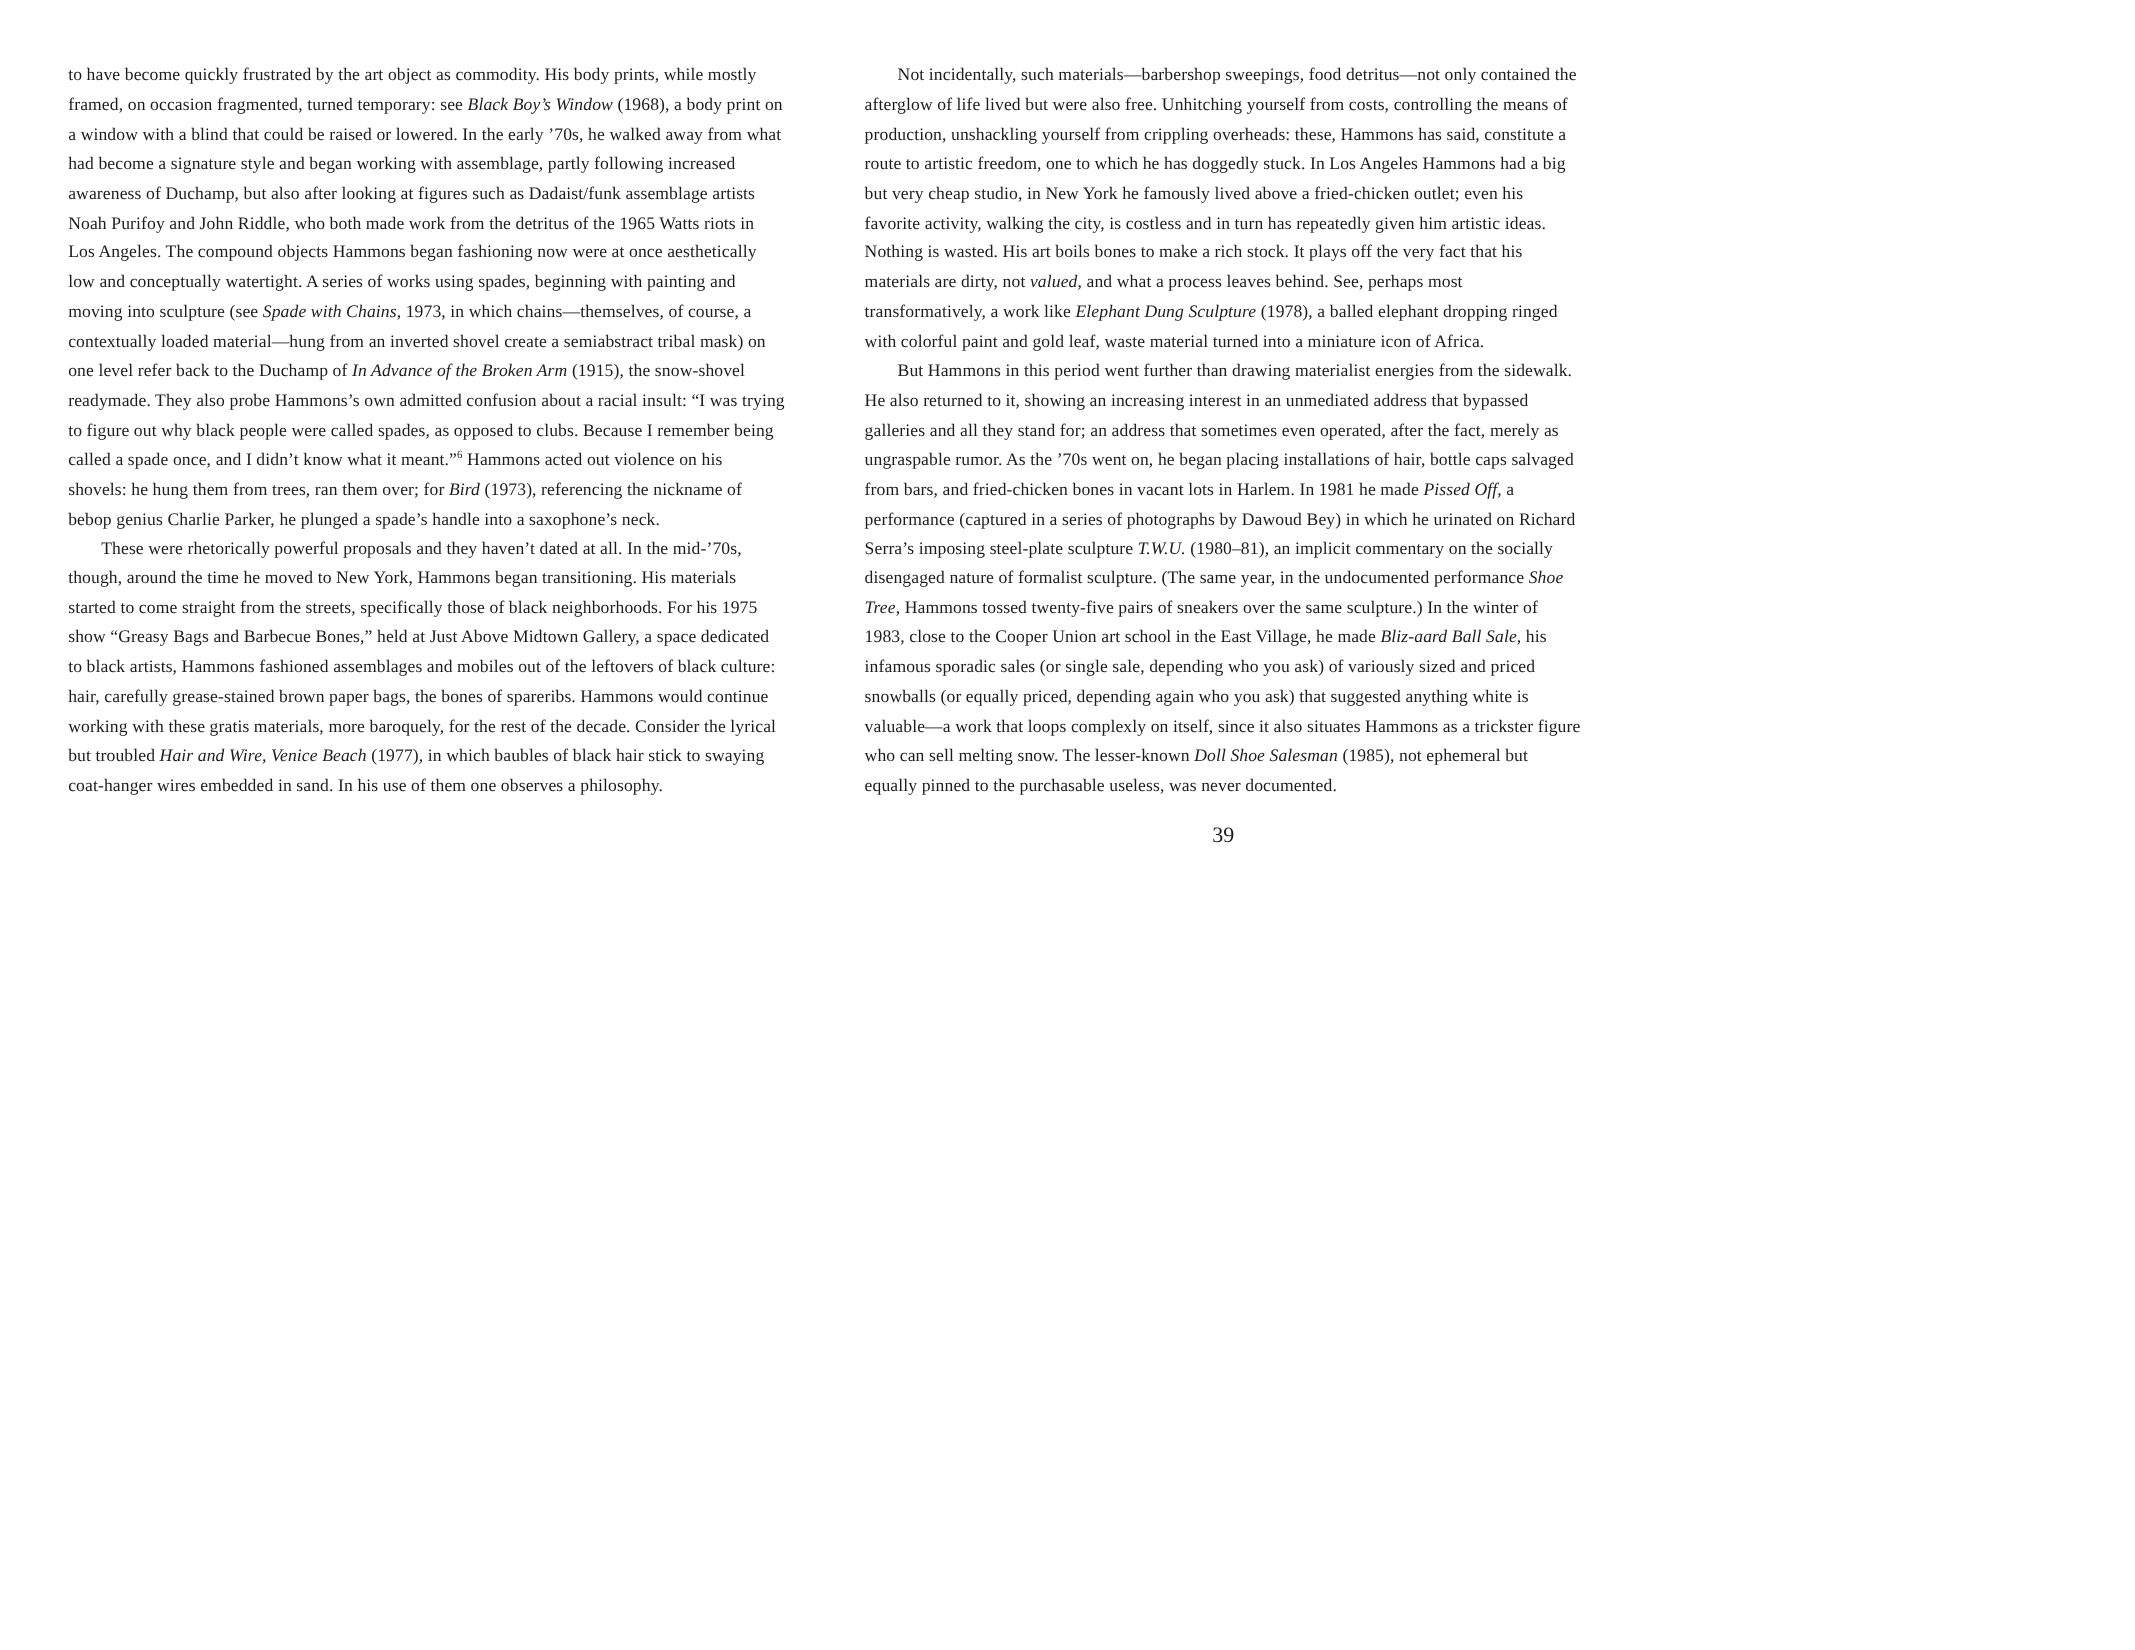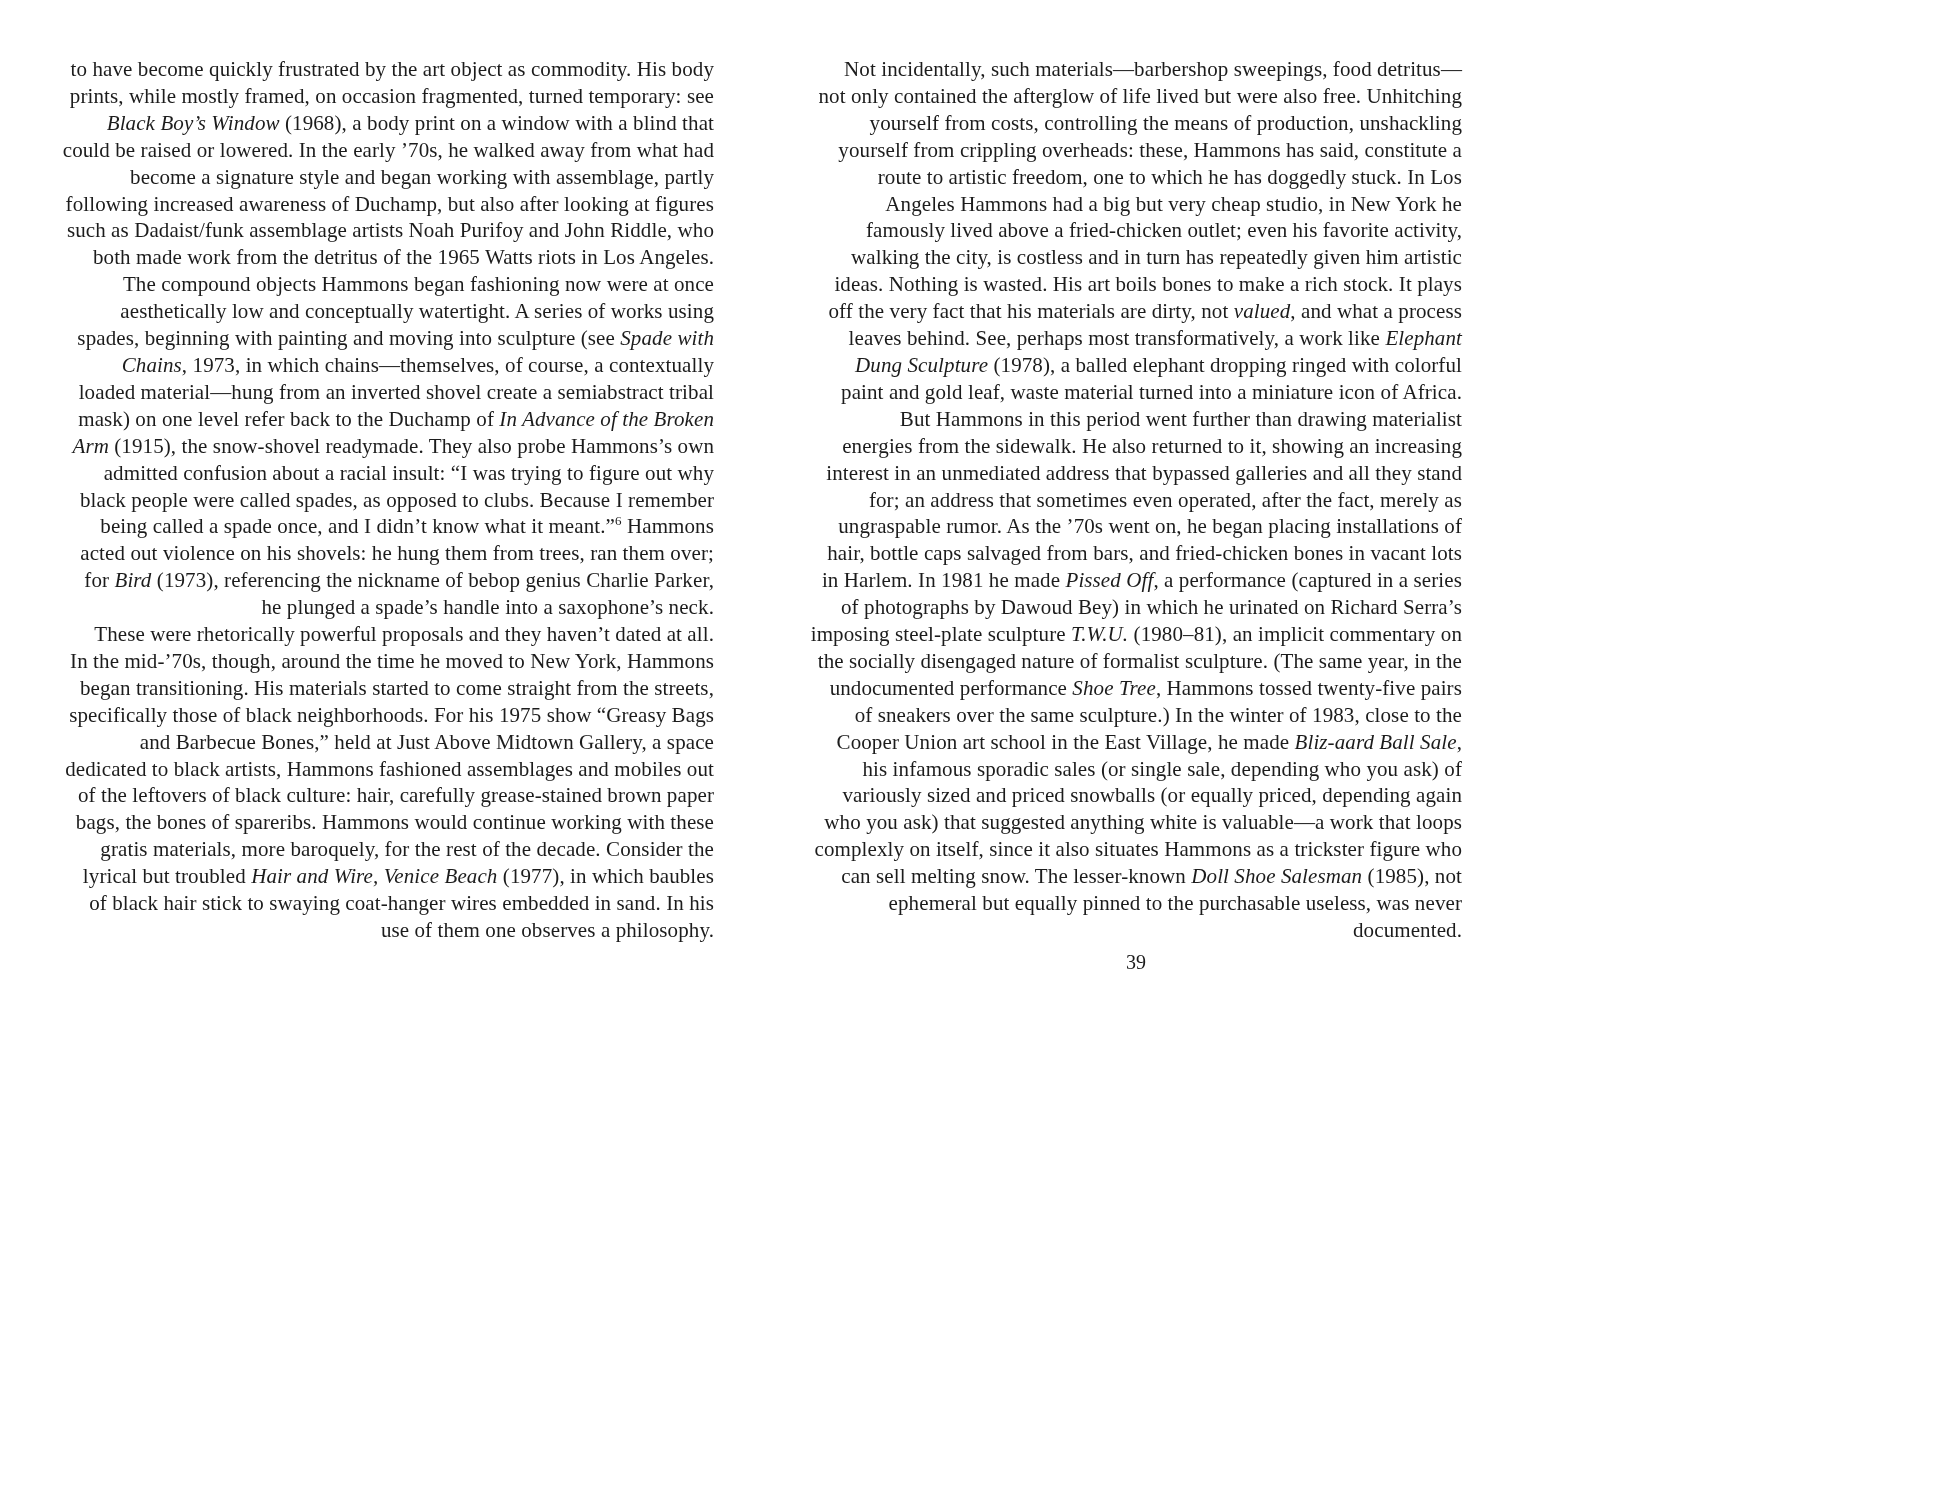--- a/index.html
+++ b/index.html
@@ -20,26 +20,27 @@
     top: 56px;
     left: 62px;
     display: flex;
   }
   .page {
     width: 652px;
     display: flex;
     flex-direction: column;
   }
   .page + .page {
-    margin-left: 96px;
+    margin-left: 72px;
+    gap: 12px;
   }
   .page-body {
-    font-size: 21px;
+    font-size: 16px;
     line-height: 26.9px;
-    text-align: right;
+    text-align: left;
     letter-spacing: 0.1px;
   }
   .page-body p {
     margin: 0;
   }
   .page-body p.indent {
     text-indent: 30px;
   }
   .page-body em {
     font-style: italic;

